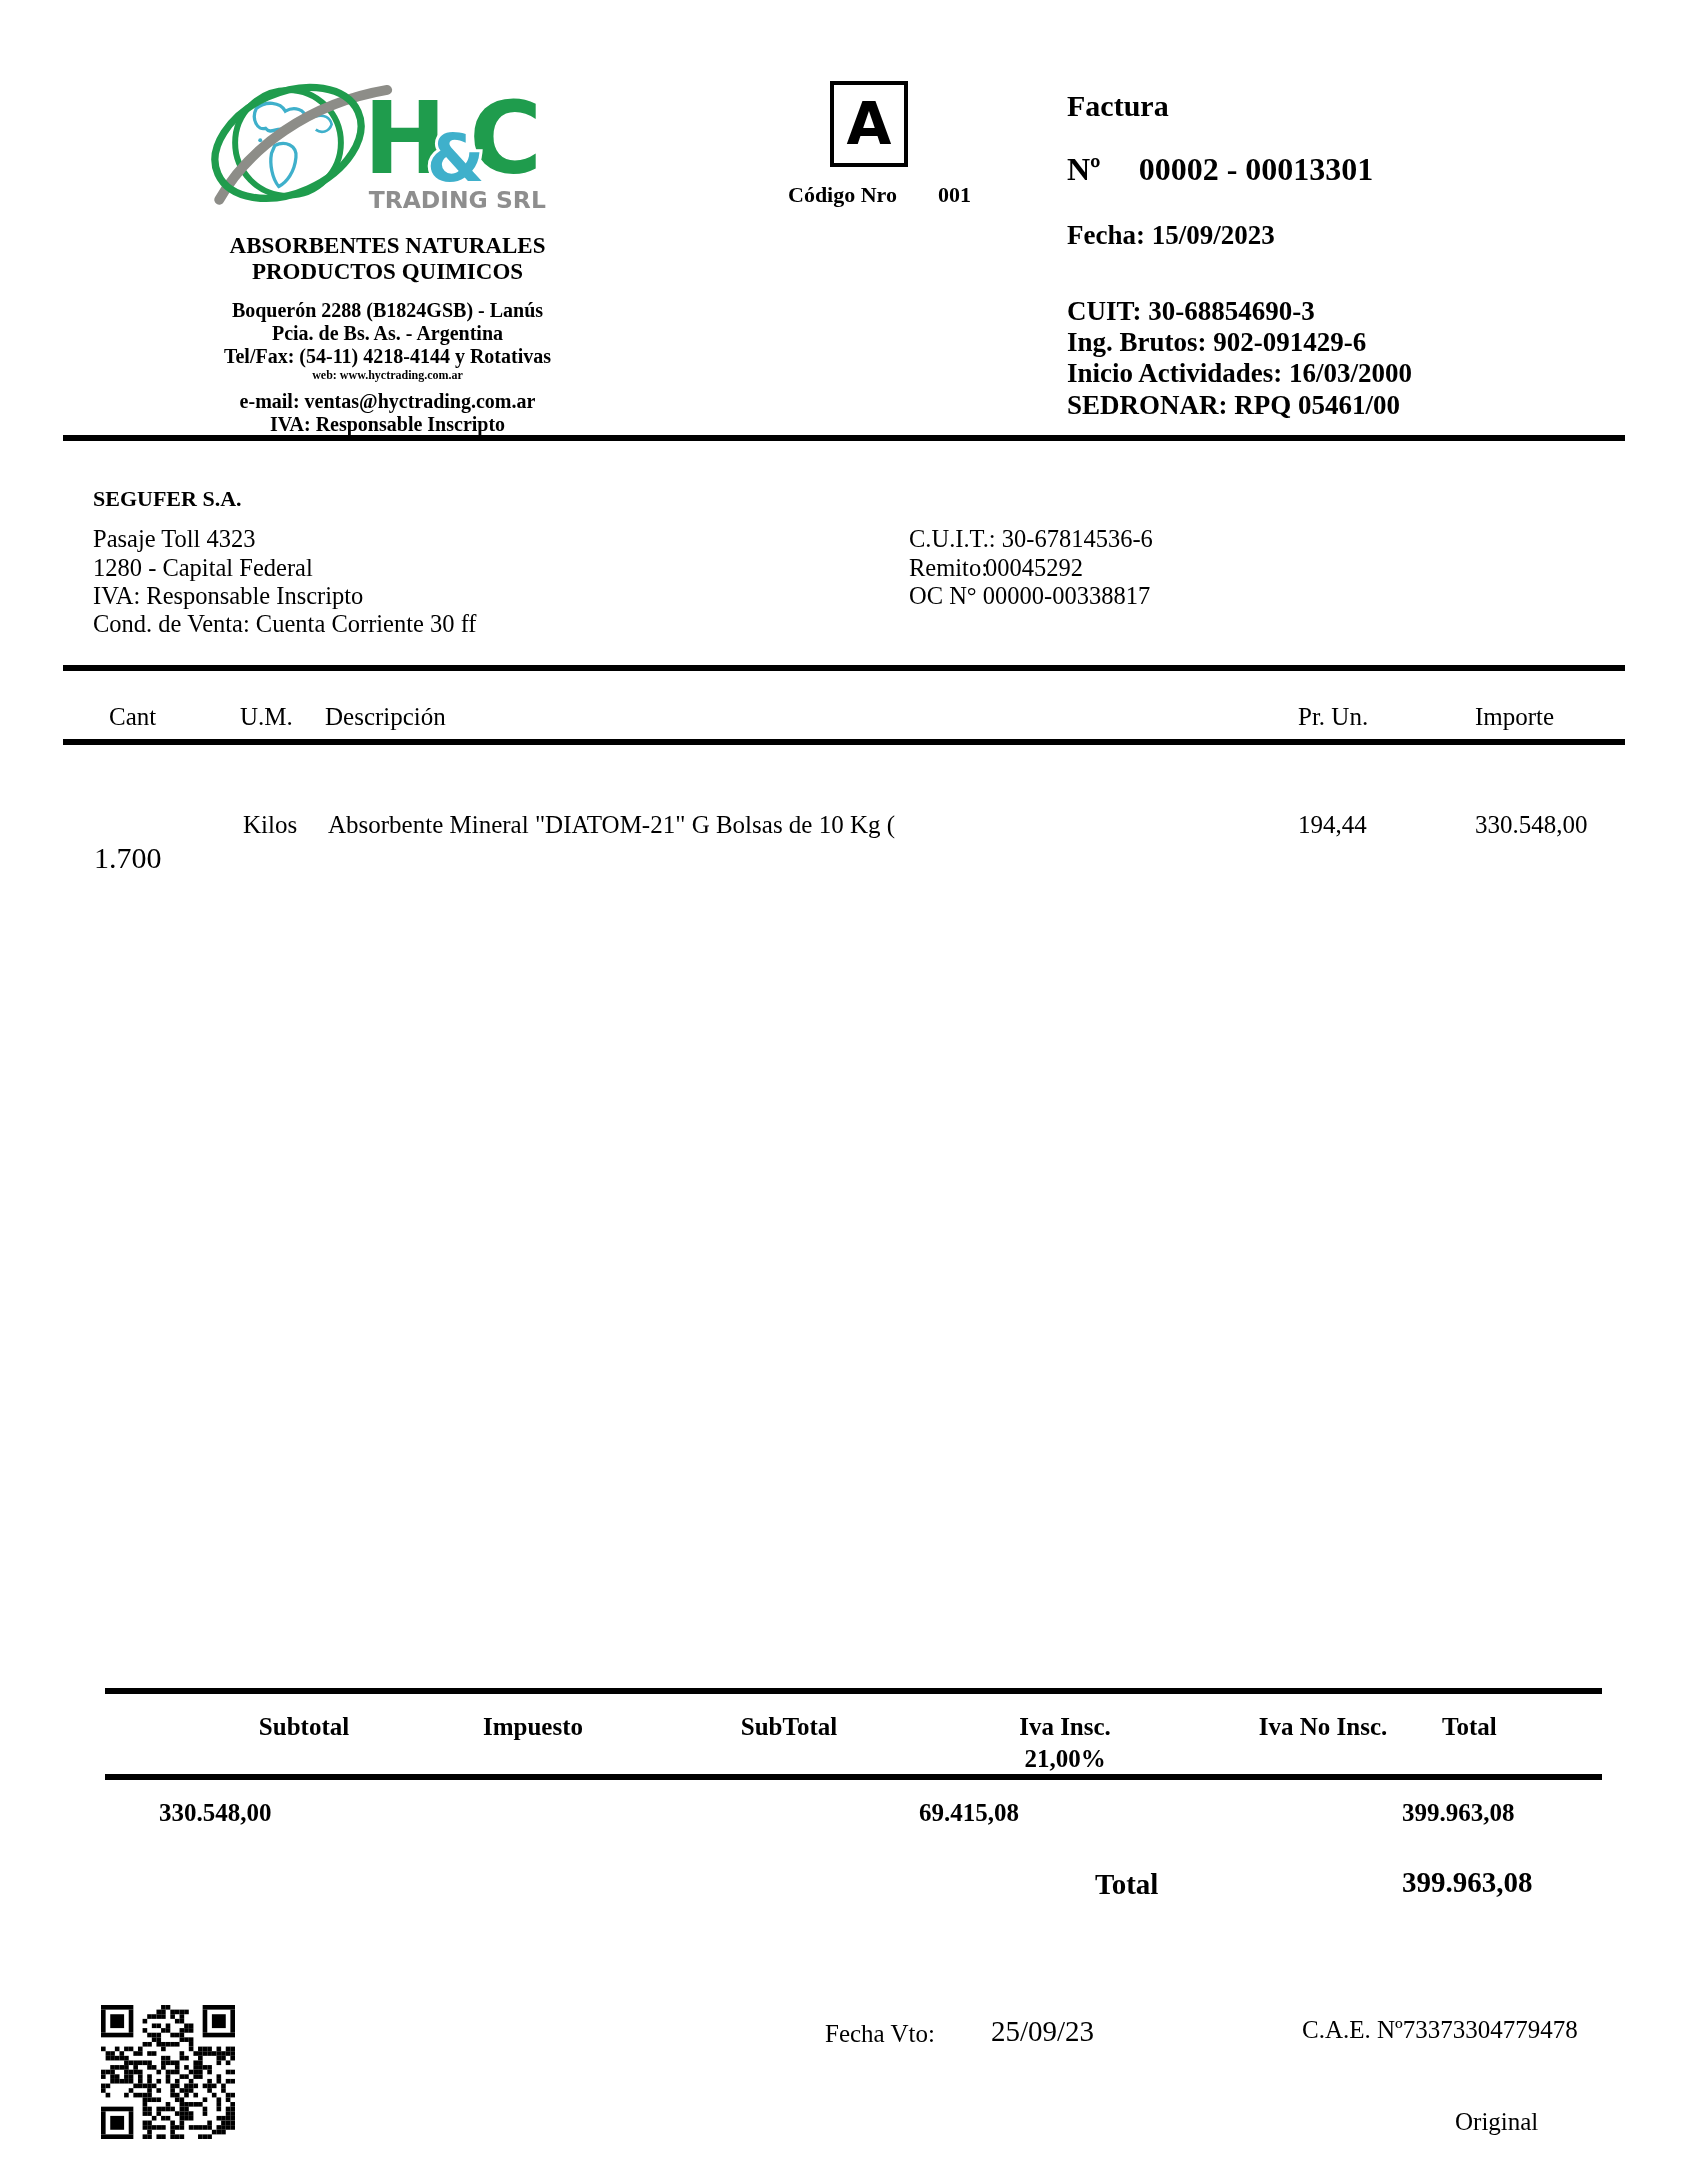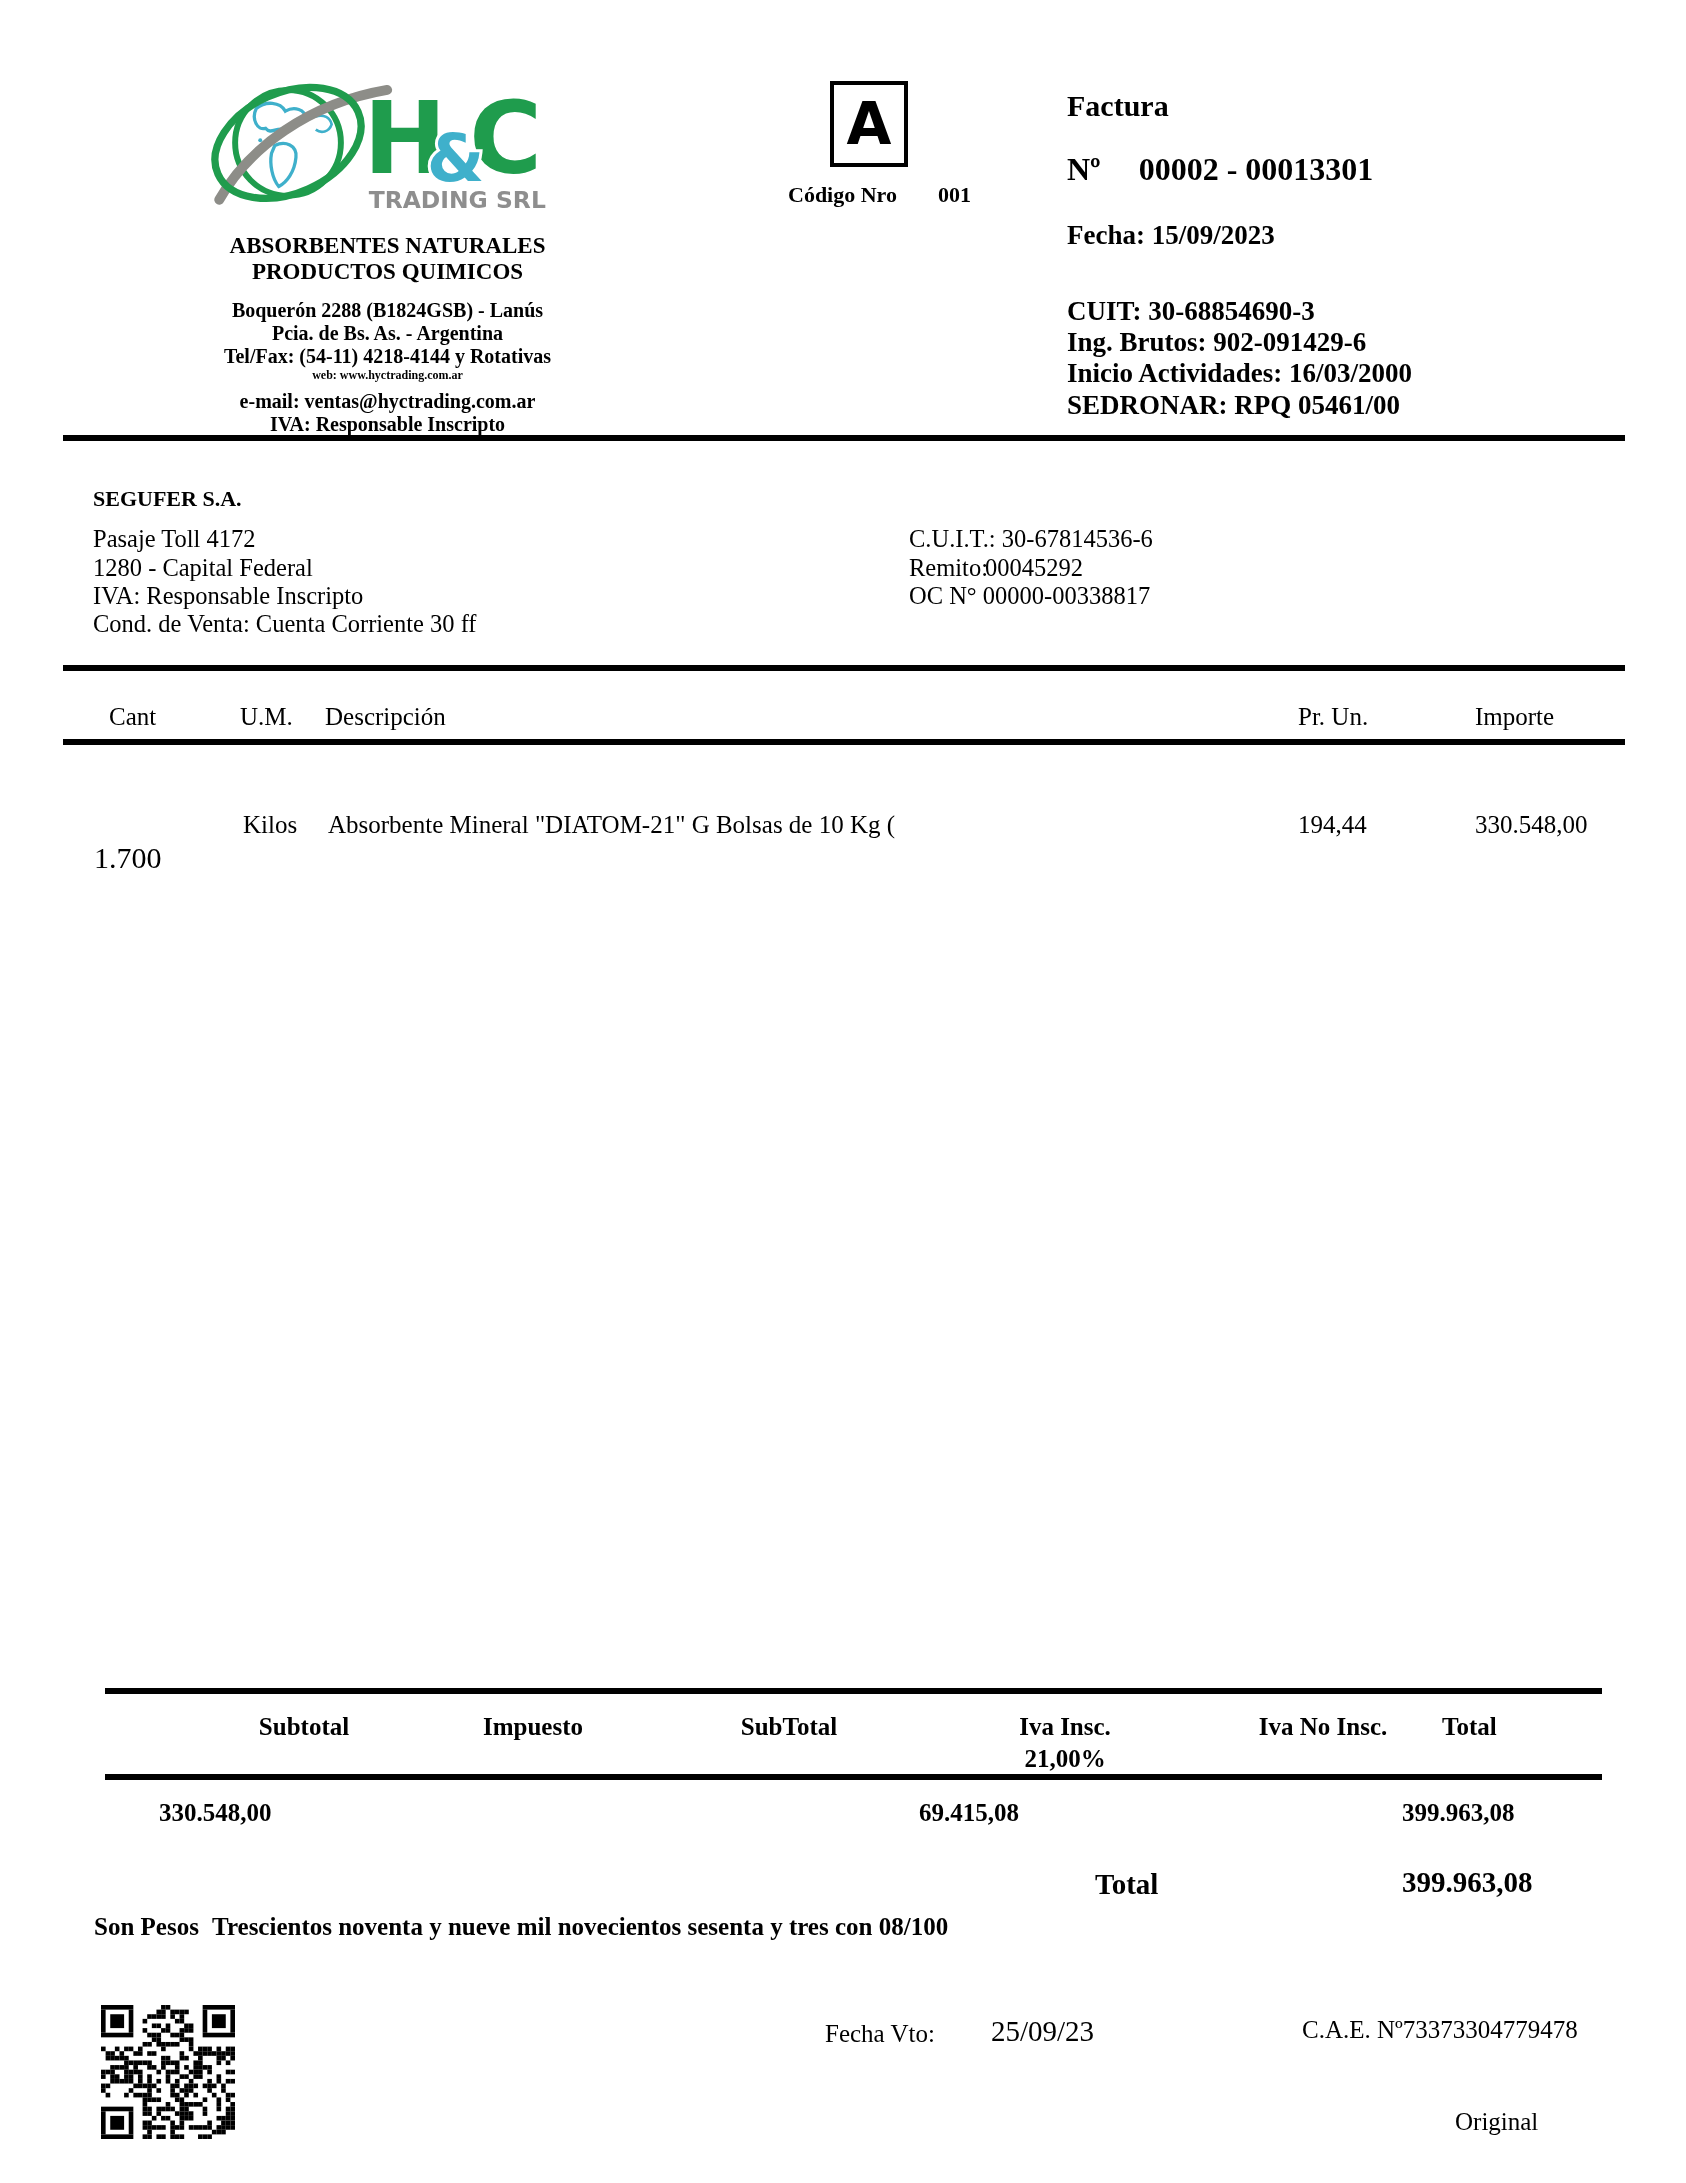--- a/index.html
+++ b/index.html
@@ -78,21 +78,21 @@
   </div>
   <div class="abs b" style="left:1067px;top:222px;font-size:27px;">Fecha: 15/09/2023</div>
   <div class="abs b" style="left:1067px;top:298px;font-size:27px;">CUIT: 30-68854690-3</div>
   <div class="abs b" style="left:1067px;top:329px;font-size:27px;">Ing. Brutos: 902-091429-6</div>
   <div class="abs b" style="left:1067px;top:360px;font-size:27px;">Inicio Actividades: 16/03/2000</div>
   <div class="abs b" style="left:1067px;top:392px;font-size:27px;">SEDRONAR: RPQ 05461/00</div>
 
   <div class="hline" style="left:63px;top:435px;width:1562px;"></div>
 
   <div class="abs b" style="left:93px;top:488px;font-size:22px;">SEGUFER S.A.</div>
-  <div class="abs" style="left:93px;top:527px;font-size:24.5px;">Pasaje Toll 4172</div>
+  <div class="abs" style="left:93px;top:527px;font-size:24.5px;">Pasaje Toll 4323</div>
   <div class="abs" style="left:93px;top:556px;font-size:24.5px;">1280 - Capital Federal</div>
   <div class="abs" style="left:93px;top:584px;font-size:24.5px;">IVA: Responsable Inscripto</div>
   <div class="abs" style="left:93px;top:612px;font-size:24.5px;">Cond. de Venta: Cuenta Corriente 30 ff</div>
 
   <div class="abs" style="left:909px;top:527px;font-size:24.5px;">C.U.I.T.: 30-67814536-6</div>
   <div class="abs" style="left:909px;top:556px;font-size:24.5px;">Remito:</div>
   <div class="abs" style="left:985px;top:556px;font-size:24.5px;">00045292</div>
   <div class="abs" style="left:909px;top:584px;font-size:24.5px;">OC N° 00000-00338817</div>
 
   <div class="hline" style="left:63px;top:665px;width:1562px;"></div>
@@ -125,23 +125,20 @@
 
   <div class="hline" style="left:105px;top:1774px;width:1497px;"></div>
 
   <div class="abs b rt" style="left:159px;top:1800px;width:198px;font-size:25px;">330.548,00</div>
   <div class="abs b rt" style="left:919px;top:1800px;width:198px;font-size:25px;">69.415,08</div>
   <div class="abs b rt" style="left:1402px;top:1800px;width:198px;font-size:25px;">399.963,08</div>
 
   <div class="abs b" style="left:1095px;top:1870px;font-size:29px;">Total</div>
   <div class="abs b rt" style="left:1402px;top:1868px;width:198px;font-size:29px;">399.963,08</div>
 
-  <div class="abs b" style="left:94px;top:1914px;font-size:25px;">
-    <span>Son Pesos</span><span style="display:inline-block;width:13.2px;"></span><span>Trescientos noventa y nueve mil novecientos sesenta y tres con 08/100</span>
-  </div>
 
   <svg class="qr-svg" id="qr" width="134" height="134" viewBox="0 0 203 203" fill="#000">
       <rect x="91" y="0" width="7" height="7"></rect>
       <rect x="98" y="0" width="7" height="7"></rect>
       <rect x="84" y="7" width="7" height="7"></rect>
       <rect x="91" y="7" width="7" height="7"></rect>
       <rect x="105" y="7" width="7" height="7"></rect>
       <rect x="112" y="7" width="7" height="7"></rect>
       <rect x="119" y="7" width="7" height="7"></rect>
       <rect x="126" y="7" width="7" height="7"></rect>

